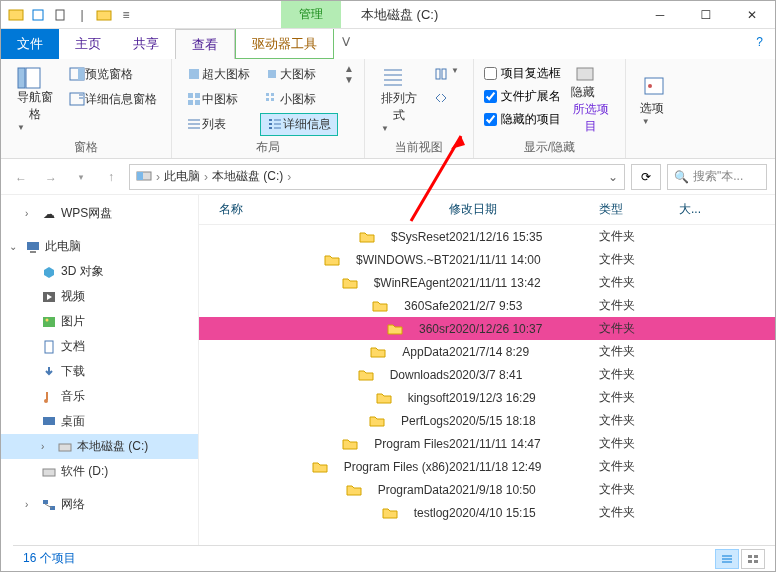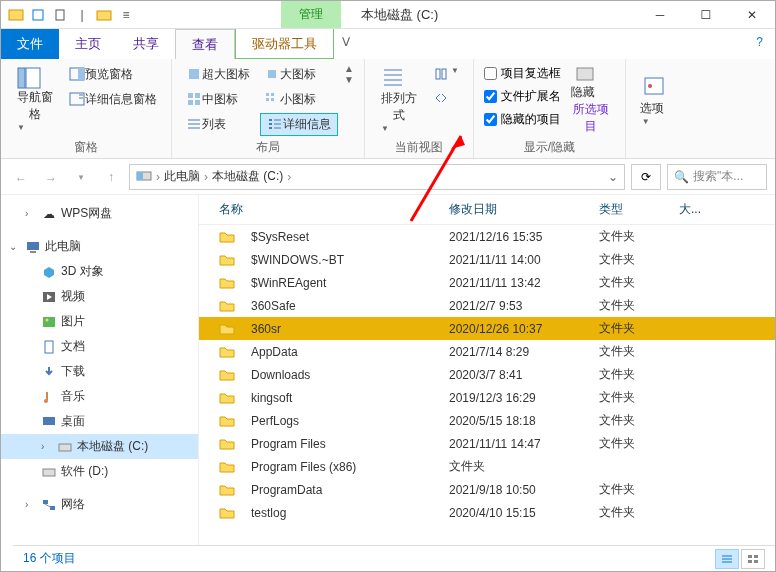--- a/index.html
+++ b/index.html
@@ -57,22 +57,22 @@
 .tree-icon { width: 16px; height: 16px; display: inline-flex; align-items: center; justify-content: center; }
 
 .filelist { flex: 1; display: flex; flex-direction: column; }
 .col-headers { display: flex; border-bottom: 1px solid #eee; padding: 6px 0; color: #0c4a6e; }
 .col-name { width: 250px; padding-left: 20px; }
 .col-date { width: 150px; }
 .col-type { width: 80px; }
 .col-size { flex: 1; }
 .file-rows { flex: 1; overflow: hidden; }
 .file-row { display: flex; padding: 3px 0; align-items: center; color: #333; }
-.file-row.selected { background: #eab308; }
-.file-row .col-name { display: flex; align-items: center; gap: 16px; }
+.file-row.selected { background: #ec4899; }
+.file-row .col-name { display: flex; align-items: center; gap: 16px; justify-content: flex-end; }
 .folder-icon { width: 16px; height: 14px; }
 
 
 .statusbar { height: 26px; border-top: 1px solid #ddd; display: flex; align-items: center; padding: 0 10px; background: #fff; position: absolute; bottom: 0; left: 12px; right: 0; }
 .status-text { color: #0066cc; }
 .view-toggle { margin-left: auto; display: flex; gap: 2px; }
 .view-btn { width: 24px; height: 20px; border: 1px solid #ccc; display: flex; align-items: center; justify-content: center; }
 .view-btn.active { background: #cce8ff; border-color: #99d1ff; }
 
 
@@ -572,20 +572,21 @@
           <div class="col-type">文件夹</div>
           <div class="col-size"></div>
         </div>
         <div class="file-row">
           <div class="col-name">
             <svg class="folder-icon" width="16" height="14">
               <path d="M1 3 L6 3 L8 5 L15 5 L15 12 L1 12 Z" fill="#ffd966" stroke="#d4a400"></path>
             </svg>
             <span>Program Files (x86)</span>
           </div>
+          <div class="col-date">2021/11/18 12:49</div>
           <div class="col-type">文件夹</div>
           <div class="col-size"></div>
         </div>
         <div class="file-row">
           <div class="col-name">
             <svg class="folder-icon" width="16" height="14">
               <path d="M1 3 L6 3 L8 5 L15 5 L15 12 L1 12 Z" fill="#ffd966" stroke="#d4a400"></path>
             </svg>
             <span>ProgramData</span>
           </div>

